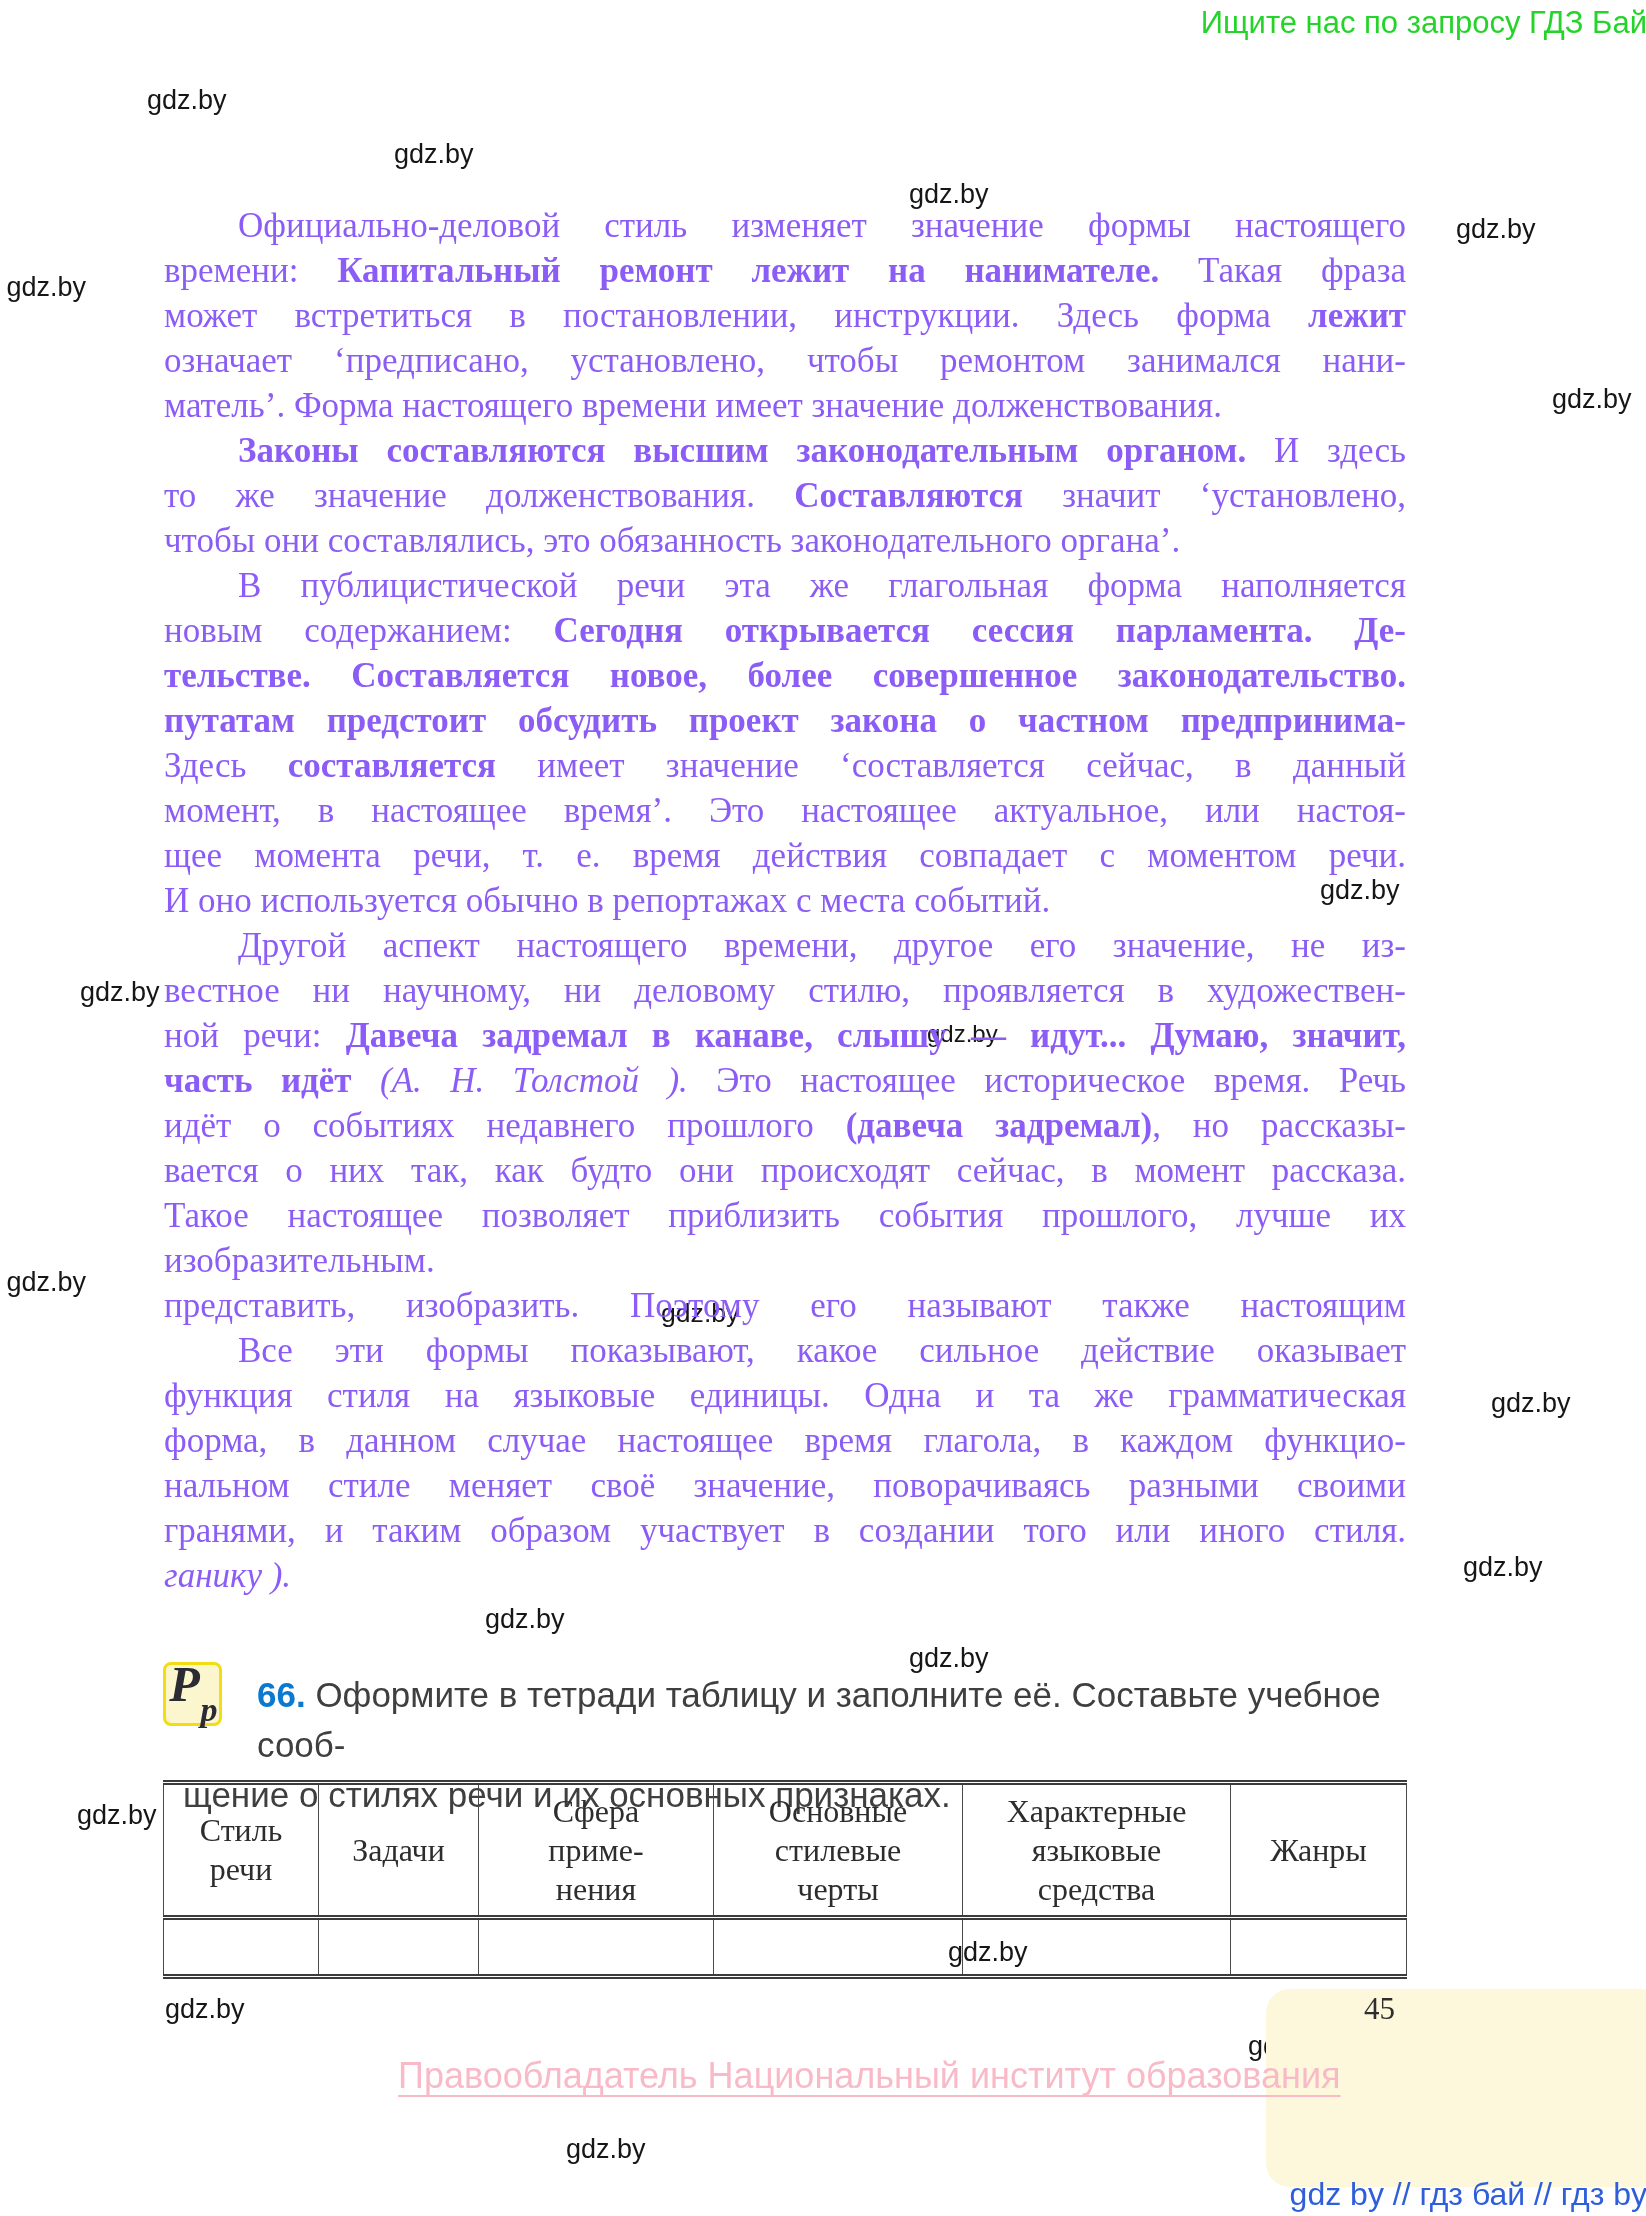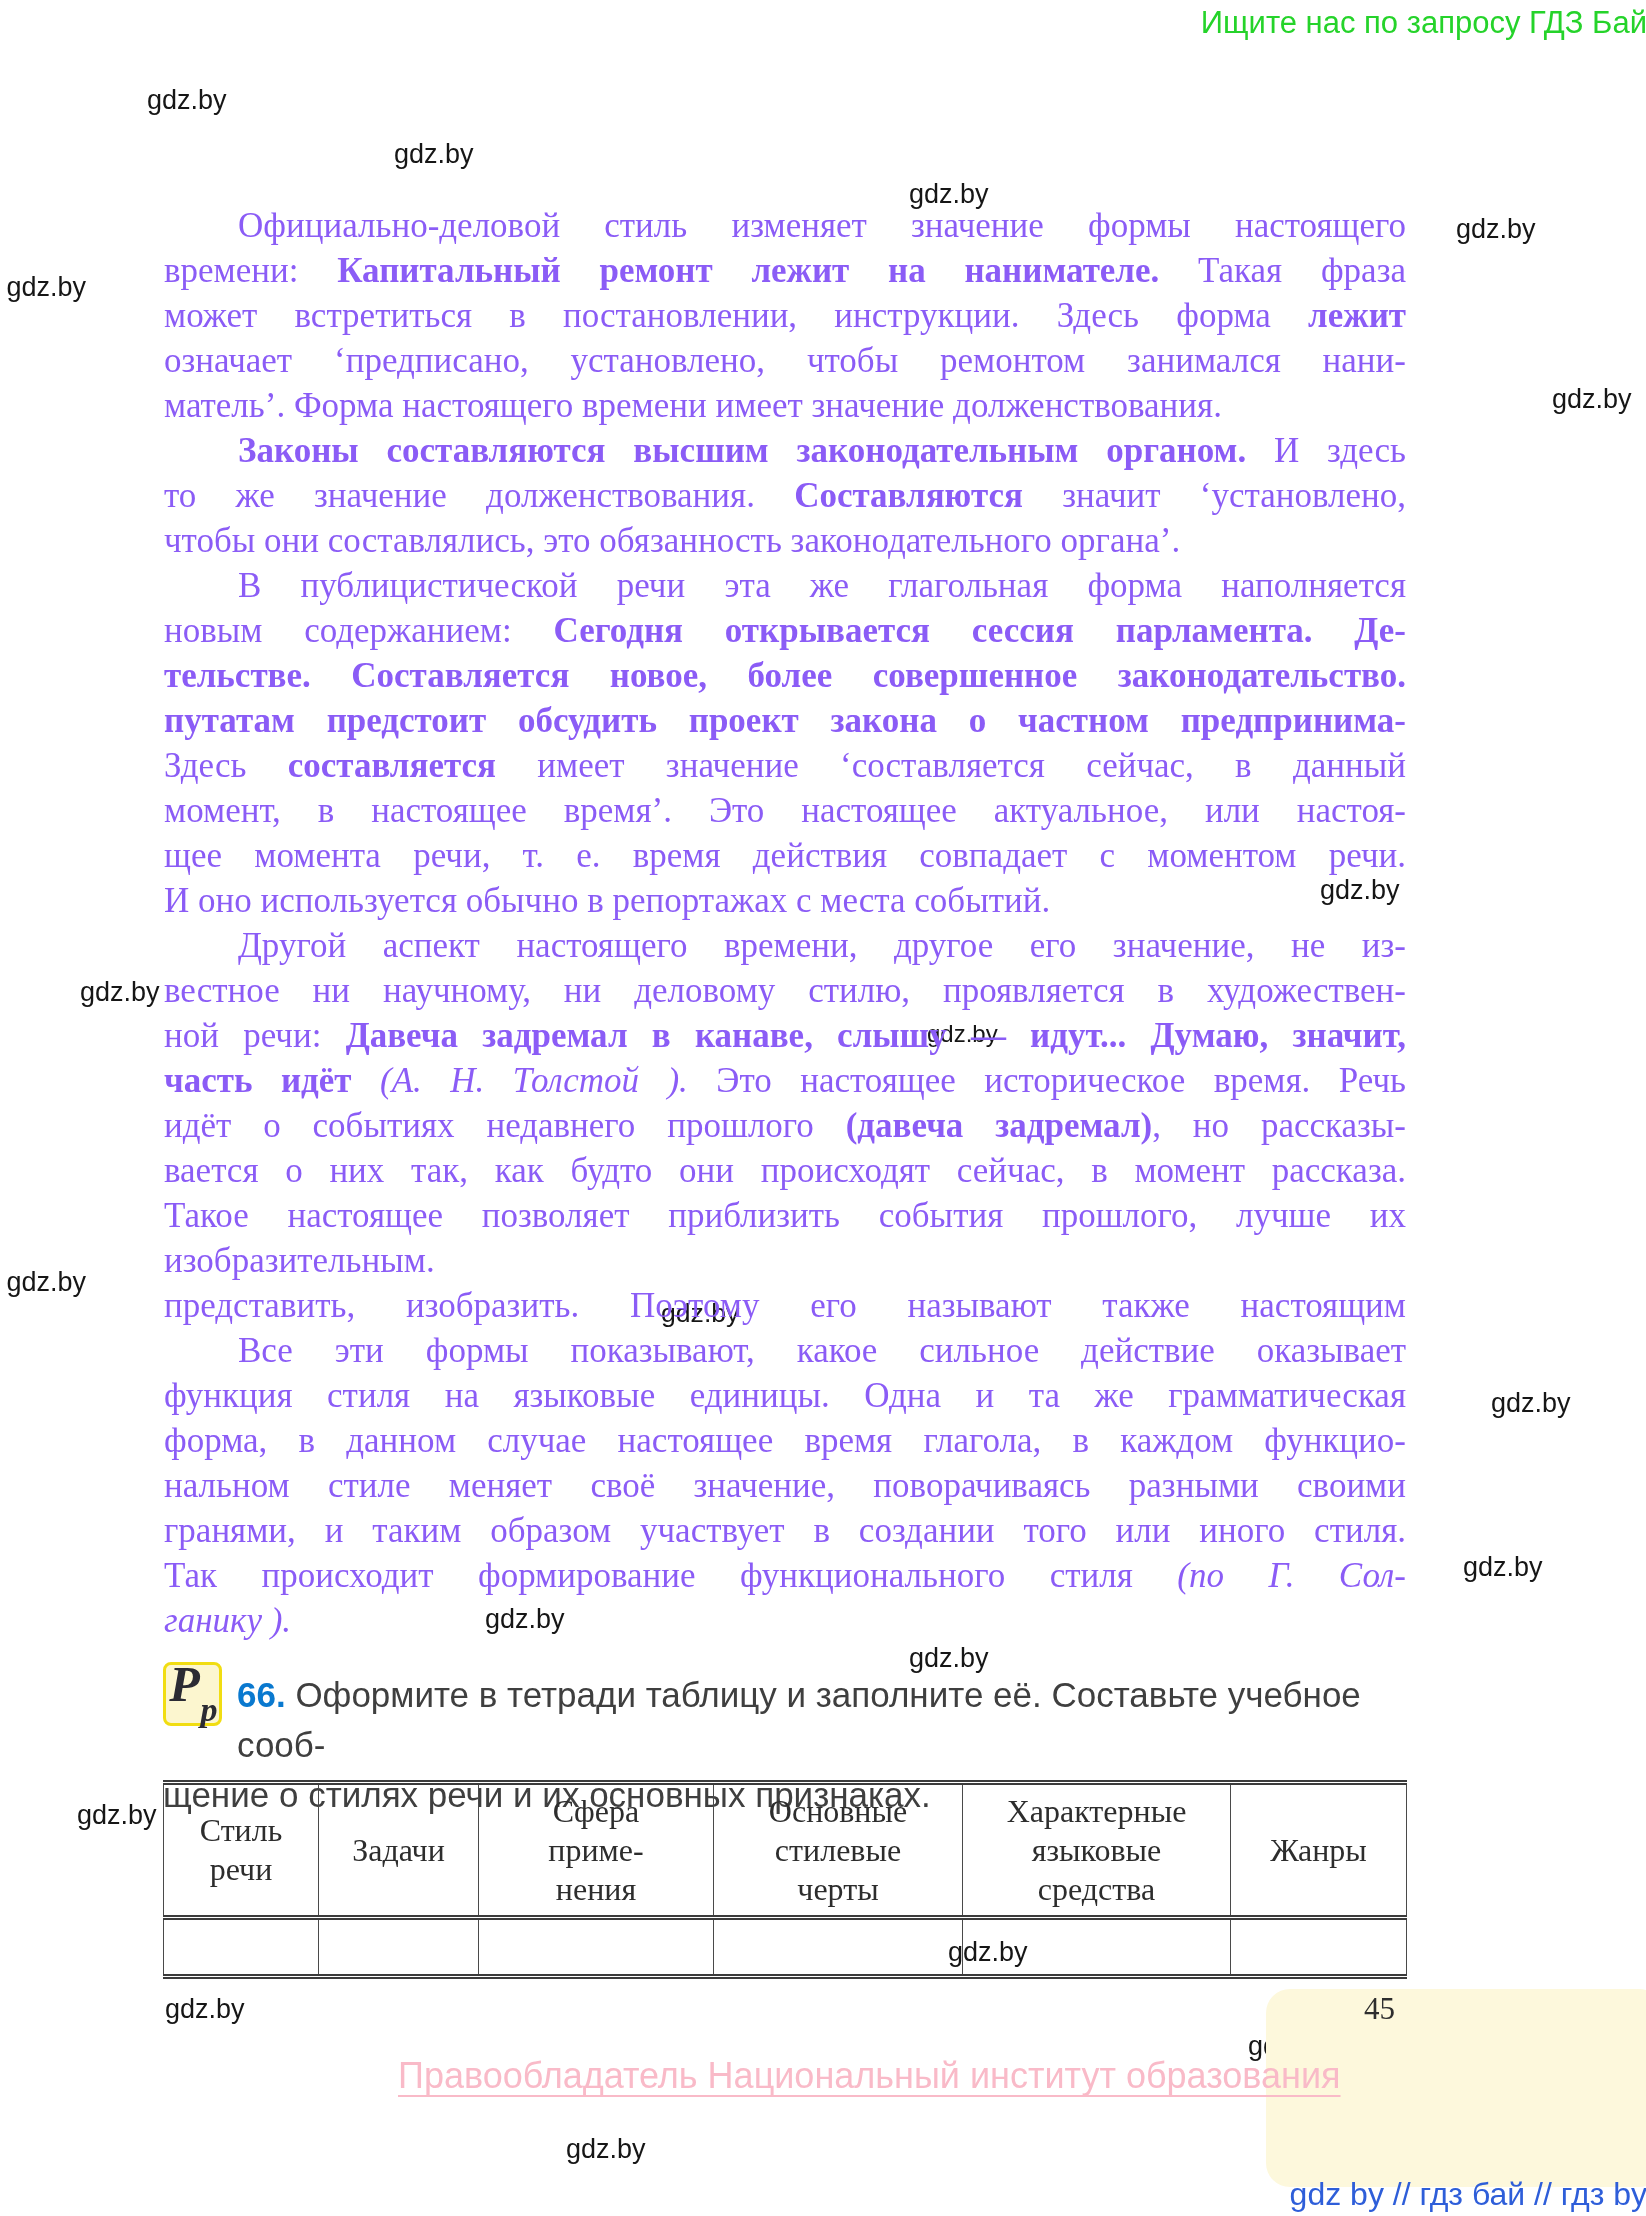--- a/index.html
+++ b/index.html
@@ -22,21 +22,21 @@
   .ital{font-style:italic;}
   
   .ex-icon{position:absolute;left:163px;top:1662px;width:53px;height:58px;
            background:#fcf6cf;border:3.2px solid #f1dd12;border-radius:8px;}
   .ex-icon .pbig{position:absolute;left:3.2px;top:-9.7px;font-family:"Liberation Serif",serif;
                  font-style:italic;font-weight:bold;font-size:50px;color:#2b2b33;}
   .ex-icon .psmall{position:absolute;right:1.6px;bottom:-6.4px;font-family:"Liberation Serif",serif;
                  font-style:italic;font-weight:bold;font-size:34px;color:#2b2b33;}
   .exercise{position:absolute;left:163px;top:1670px;width:1244px;
             font-family:"Liberation Sans",sans-serif;font-size:35px;color:#3f3f3f;}
-  .exercise .exline{line-height:50px;}
+  .exercise .exline{line-height:50px;margin-left:20px;}
   .exercise .exline.first{padding-left:74px;box-sizing:border-box;}
   .ex-num{font-weight:bold;color:#0a79cf;}
   
   .styles-table{position:absolute;left:163px;top:1780px;border-collapse:collapse;
                 table-layout:fixed;}
   .styles-table th{border-left:1.6px solid #4a4a4a;border-right:1.6px solid #4a4a4a;
                    font-family:"Liberation Serif",serif;font-size:32px;font-weight:normal;
                    color:#2d2d2d;text-align:center;vertical-align:middle;line-height:39px;
                    height:130px;padding:0;}
   .styles-table td{border-left:1.6px solid #4a4a4a;border-right:1.6px solid #4a4a4a;height:52px;}
@@ -108,21 +108,20 @@
       <div class="line"><span>идёт о событиях недавнего прошлого </span><span class="bold">(давеча задремал)</span><span>, но рассказы-</span></div>
       <div class="line"><span>вается о них так, как будто они происходят сейчас, в момент рассказа.</span></div>
       <div class="line"><span>Такое настоящее позволяет приблизить события прошлого, лучше их</span></div>
       <div class="line parend"><span>изобразительным.</span></div>
       <div class="line"><span>представить, изобразить. Поэтому его называют также настоящим</span></div>
       <div class="line indent"><span>Все эти формы показывают, какое сильное действие оказывает</span></div>
       <div class="line"><span>функция стиля на языковые единицы. Одна и та же грамматическая</span></div>
       <div class="line"><span>форма, в данном случае настоящее время глагола, в каждом функцио-</span></div>
       <div class="line"><span>нальном стиле меняет своё значение, поворачиваясь разными своими</span></div>
       <div class="line"><span>гранями, и таким образом участвует в создании того или иного стиля.</span></div>
-      <div class="line"><span>Так происходит формирование функционального стиля </span><span class="ital">(по Г. Сол-</span></div>
       <div class="line parend"><span class="ital">ганику ).</span></div>
     </div>
 
   <div class="ex-icon">
     <span class="pbig">Р</span>
     <span class="psmall">р</span>
   </div>
 
   <div class="exercise">
     <div class="exline first"><span class="ex-num">66.</span><span> Оформите в тетради таблицу и заполните её. Составьте учебное сооб-</span></div>

